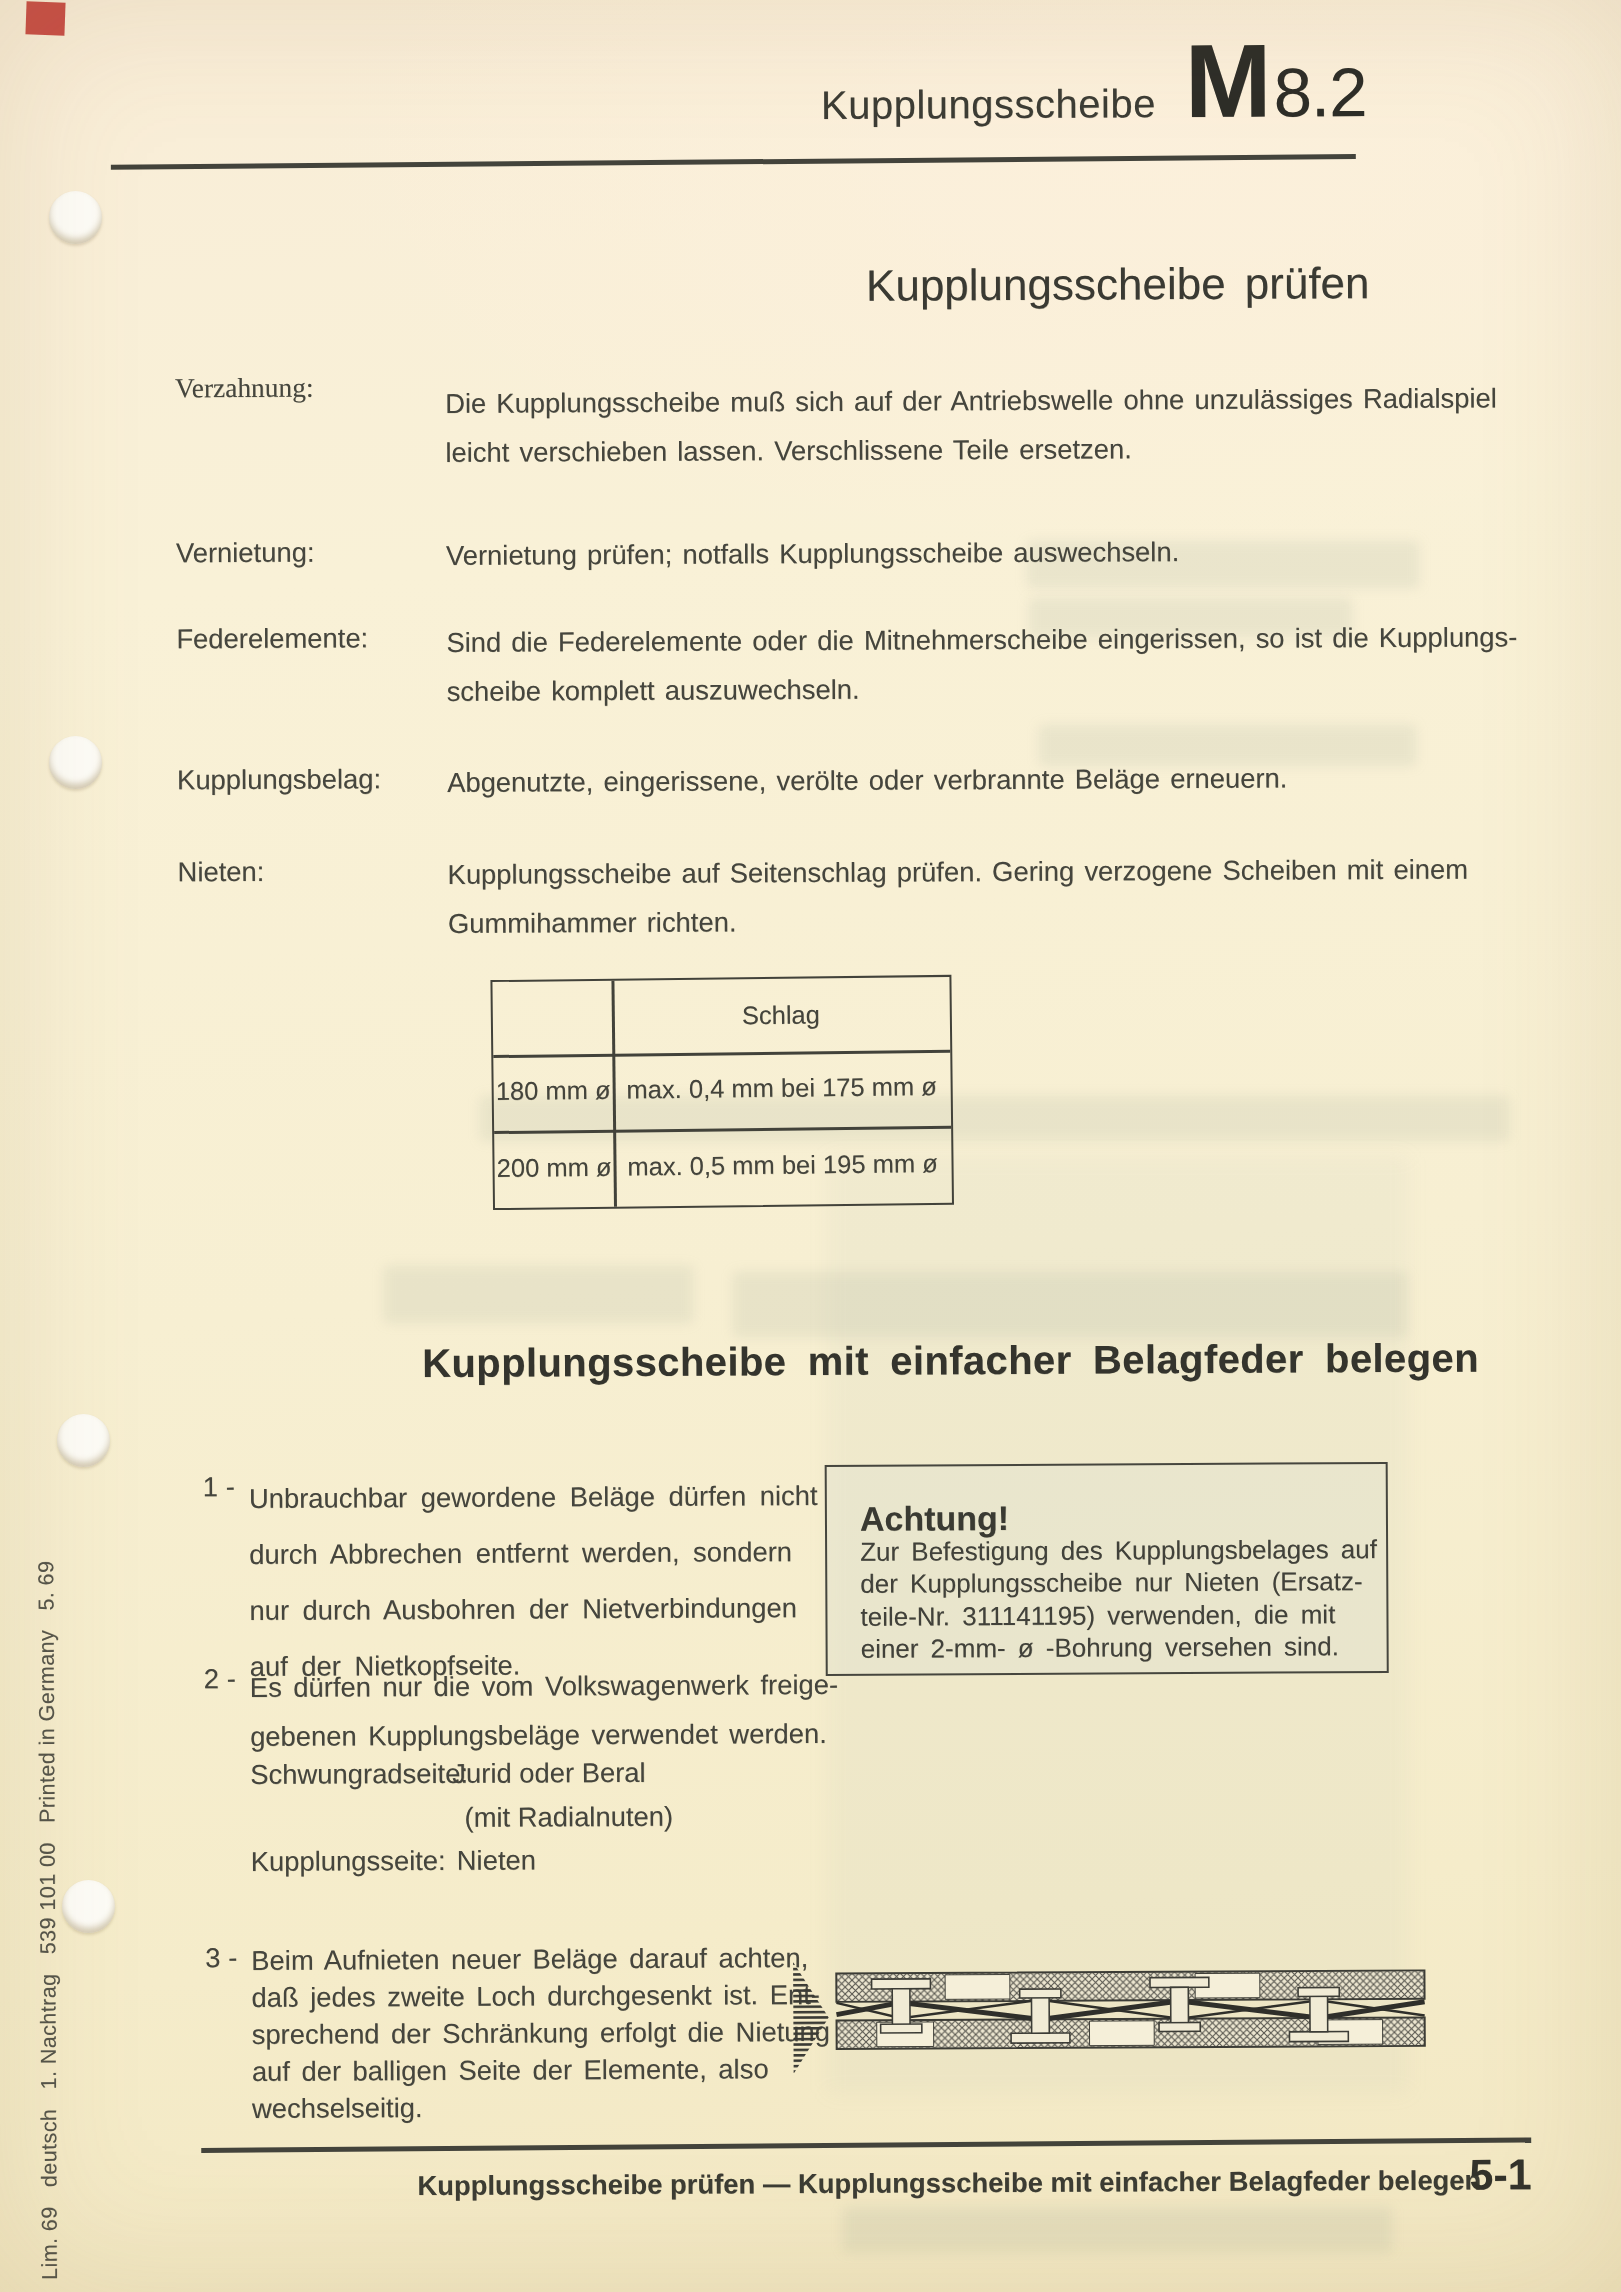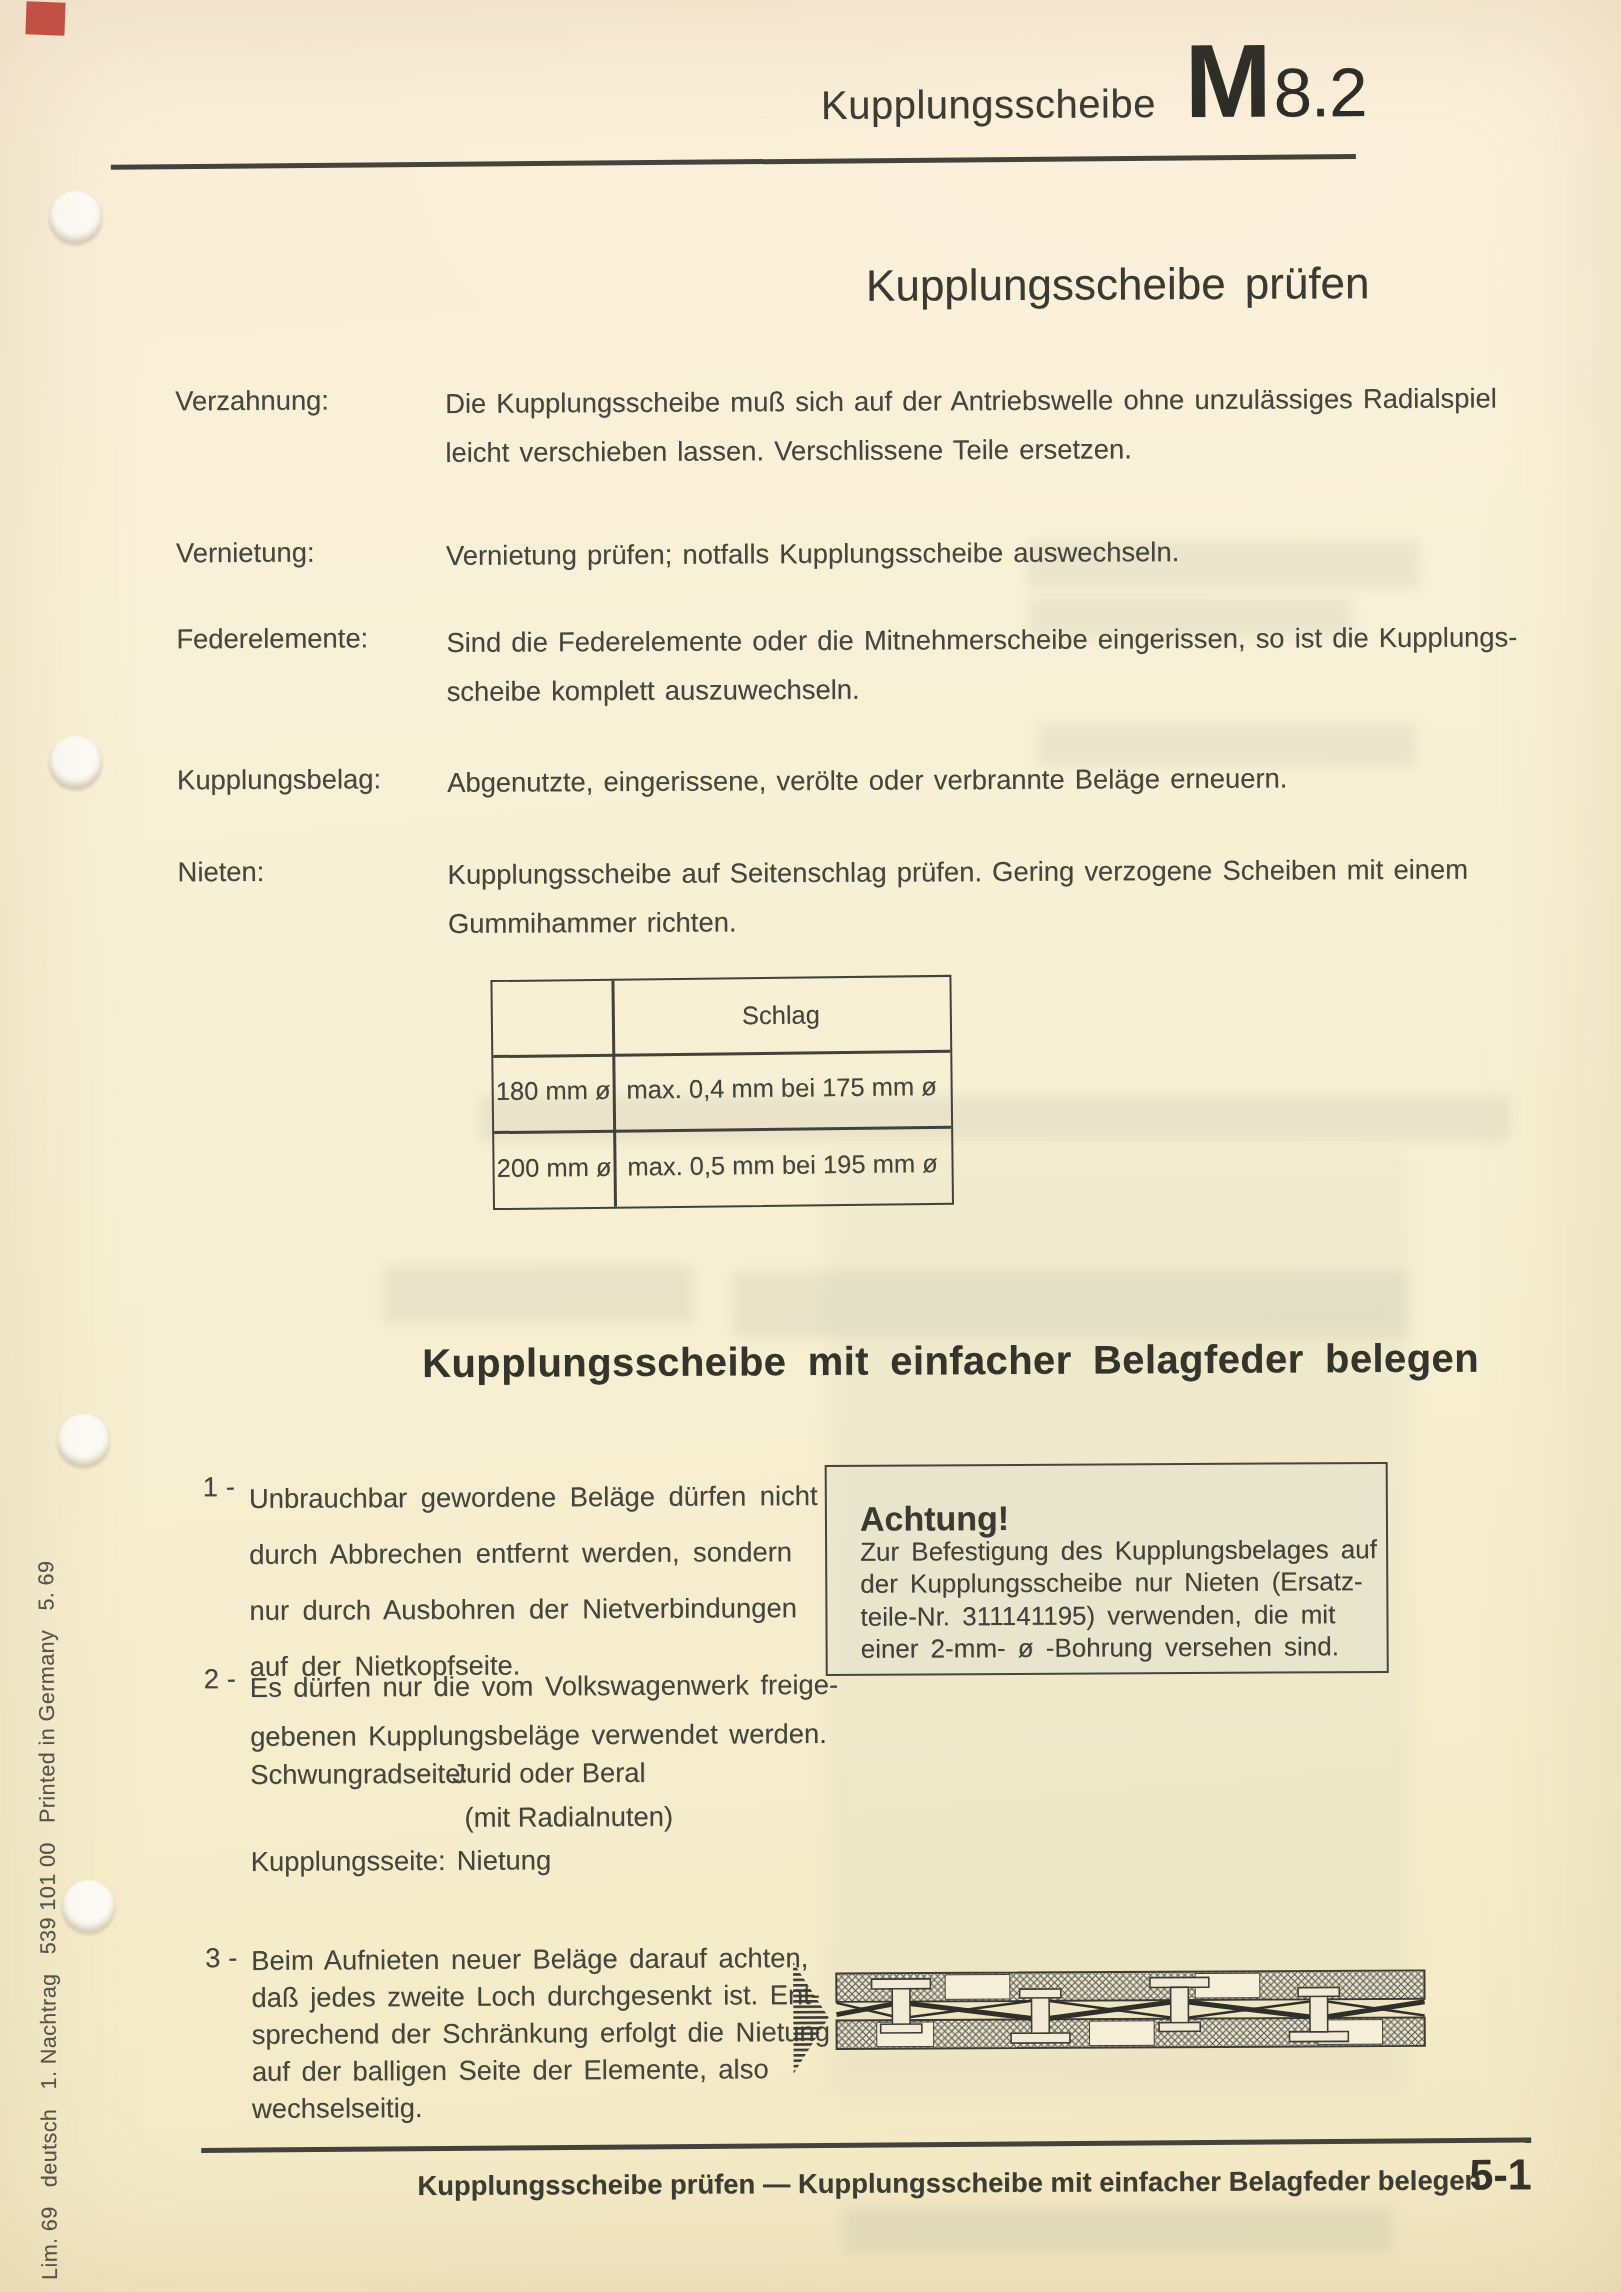--- a/index.html
+++ b/index.html
@@ -96,21 +96,21 @@
       <span class="hdr-product">Kupplungsscheibe</span>
       <span class="hdr-code">
         <span class="hdr-m">M</span>
         <span class="hdr-num">8.2</span>
       </span>
     </div>
     <div class="rule" style="left:116px;top:159px;width:1245px;height:4.9px;transform:rotate(-0.2deg);"></div>
 
     <div class="sec1-title">Kupplungsscheibe prüfen</div>
 
-    <div class="row-label" style="top:382px;">Verzahnung:</div>
+    <div class="row-label" style="top:370px;font-family:Liberation Serif, serif;">Verzahnung:</div>
     <div class="row-body" style="top:377px;">
       <div class="line">Die Kupplungsscheibe muß sich auf der Antriebswelle ohne unzulässiges Radialspiel</div>
       <div class="line">leicht verschieben lassen. Verschlissene Teile ersetzen.</div>
     </div>
 
     <div class="row-label" style="top:534px;">Vernietung:</div>
     <div class="row-body" style="top:529px;">
       <div class="line">Vernietung prüfen; notfalls Kupplungsscheibe auswechseln.</div>
     </div>
 
@@ -162,21 +162,21 @@
     <div class="item-num" style="top:1660px;">2 -</div>
     <div class="item-body lh50" style="top:1660px;">
       <div class="line">Es dürfen nur die vom Volkswagenwerk freige-</div>
       <div class="line">gebenen Kupplungsbeläge verwendet werden.</div>
     </div>
 
     <div class="side-label" style="top:1756px;">Schwungradseite:</div>
     <div class="side-value" style="left:449px;top:1756px;">Jurid oder Beral</div>
     <div class="side-value" style="left:461px;top:1800px;">(mit Radialnuten)</div>
     <div class="side-label" style="top:1843px;">Kupplungsseite:</div>
-    <div class="side-value" style="left:453px;top:1843px;">Nietung</div>
+    <div class="side-value" style="left:453px;top:1843px;">Nieten</div>
 
     <div class="item-num" style="top:1939px;">3 -</div>
     <div class="item-body lh38" style="top:1939px;">
       <div class="line">Beim Aufnieten neuer Beläge darauf achten,</div>
       <div class="line">daß jedes zweite Loch durchgesenkt ist. Ent-</div>
       <div class="line">sprechend der Schränkung erfolgt die Nietung</div>
       <div class="line">auf der balligen Seite der Elemente, also</div>
       <div class="line">wechselseitig.</div>
     </div>
 

